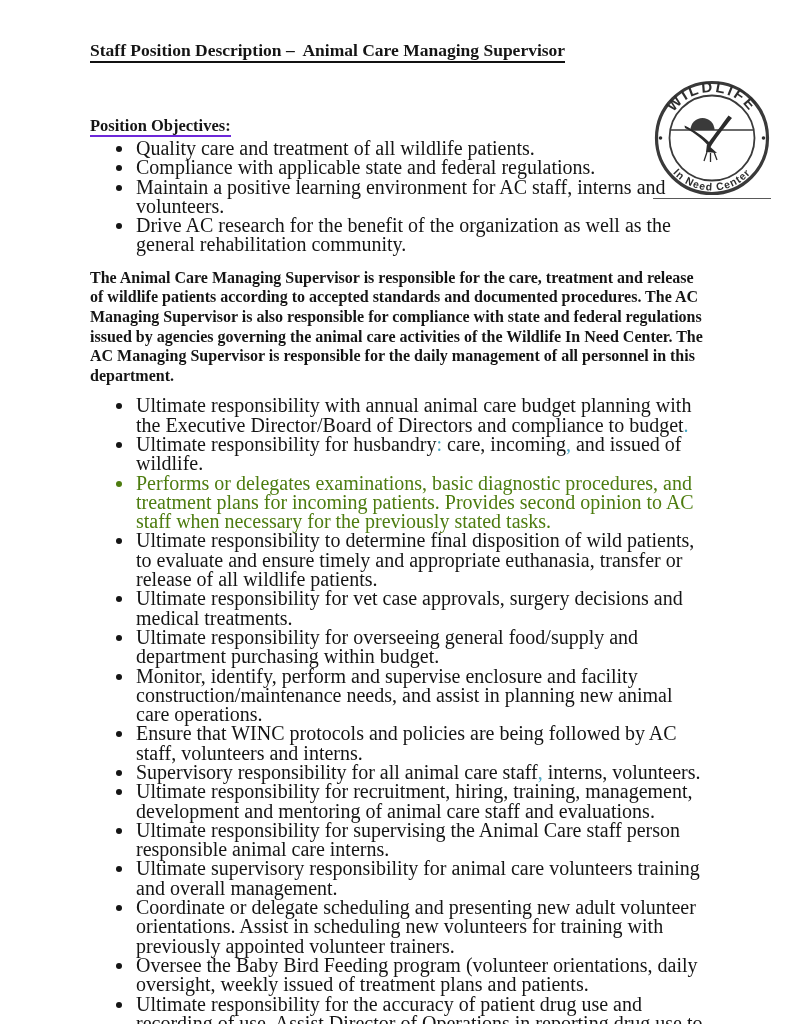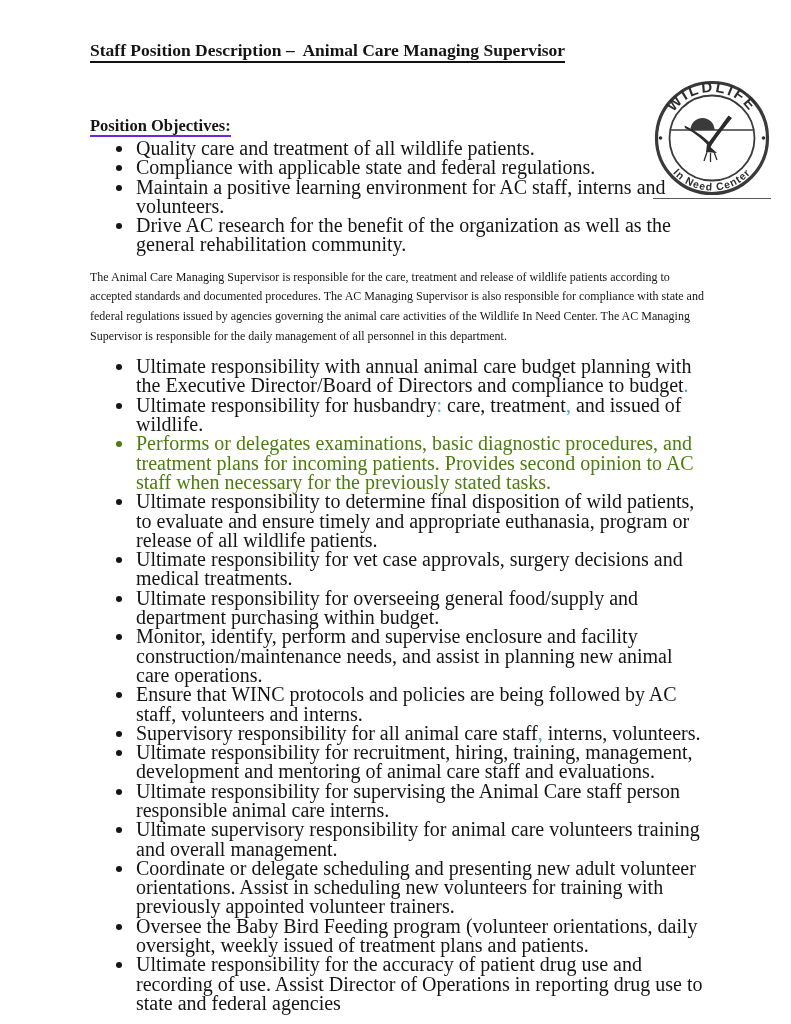--- a/index.html
+++ b/index.html
@@ -33,22 +33,23 @@
     padding:0 0 0 45px;
     list-style:disc outside;
   }
   ul.bullets li {
     font-size:20px;
     line-height:19.3px;
     padding-left:1px;
   }
   p.body-par {
     margin:3px 0 0 0;
-    font-size:12px;
+    font-size:16px;
     line-height:19.6px;
+    font-weight:bold;
   }
   .logo {
     position:absolute;
     left:647px; top:76px;
     width:130px; height:130px;
   }
   .logo-rule {
     position:absolute;
     left:653px; top:198px;
     width:118px; height:0;
@@ -74,23 +75,23 @@
         </ul>
     </section>
 
     <section class="sec-guidelines">
       <p class="body-par">The Animal Care Managing Supervisor is responsible for the care, treatment and release of wildlife patients according to accepted standards and documented procedures. The AC Managing Supervisor is also responsible for compliance with state and federal regulations issued by agencies governing the animal care activities of the Wildlife In Need Center. The AC Managing Supervisor is responsible for the daily management of all personnel in this department.</p>
     </section>
 
     <section class="sec-primary">
       <ul class="bullets">
           <li><span>Ultimate responsibility with annual animal care budget planning with the Executive Director/Board of Directors and compliance to budget</span><span style="color: rgb(73, 168, 198);">.</span></li>
-          <li><span>Ultimate responsibility for husbandry</span><span style="color: rgb(73, 168, 198);">:</span><span> care, treatment</span><span style="color: rgb(73, 168, 198);">,</span><span> and issued of wildlife.</span></li>
+          <li><span>Ultimate responsibility for husbandry</span><span style="color: rgb(73, 168, 198);">:</span><span> care, incoming</span><span style="color: rgb(73, 168, 198);">,</span><span> and issued of wildlife.</span></li>
           <li style="color: #4d7c0f;"><span>Performs or delegates examinations, basic diagnostic procedures, and treatment plans for incoming patients. Provides second opinion to AC staff when necessary for the previously stated tasks.</span></li>
-          <li><span>Ultimate responsibility to determine final disposition of wild patients, to evaluate and ensure timely and appropriate euthanasia, program or release of all wildlife patients.</span></li>
+          <li><span>Ultimate responsibility to determine final disposition of wild patients, to evaluate and ensure timely and appropriate euthanasia, transfer or release of all wildlife patients.</span></li>
           <li><span>Ultimate responsibility for vet case approvals, surgery decisions and medical treatments.</span></li>
           <li><span>Ultimate responsibility for overseeing general food/supply and department purchasing within budget.</span></li>
           <li><span>Monitor, identify, perform and supervise enclosure and facility construction/maintenance needs, and assist in planning new animal care operations.</span></li>
           <li><span>Ensure that WINC protocols and policies are being followed by AC staff, volunteers and interns.</span></li>
           <li><span>Supervisory responsibility for all animal care staff</span><span style="color: rgb(73, 168, 198);">,</span><span> interns, volunteers.</span></li>
           <li><span>Ultimate responsibility for recruitment, hiring, training, management, development and mentoring of animal care staff and evaluations.</span></li>
           <li><span>Ultimate responsibility for supervising the Animal Care staff person responsible animal care interns.</span></li>
           <li><span>Ultimate supervisory responsibility for animal care volunteers training and overall management.</span></li>
           <li><span>Coordinate or delegate scheduling and presenting new adult volunteer orientations. Assist in scheduling new volunteers for training with previously appointed volunteer trainers.</span></li>
           <li><span>Oversee the Baby Bird Feeding program (volunteer orientations, daily oversight, weekly issued of treatment plans and patients.</span></li>

